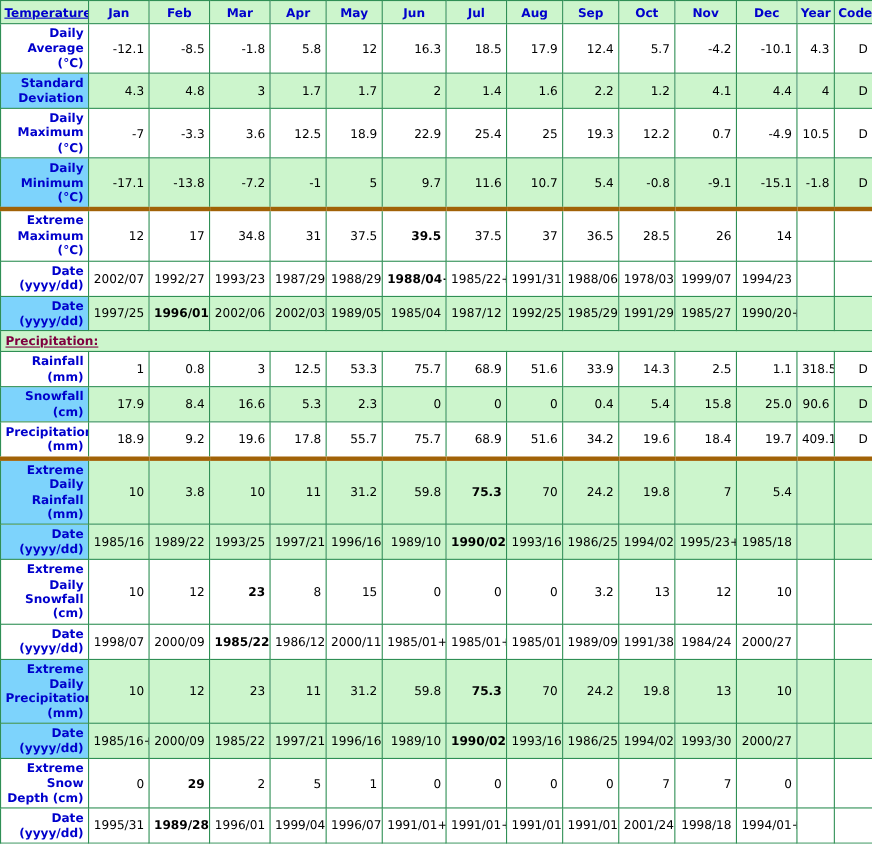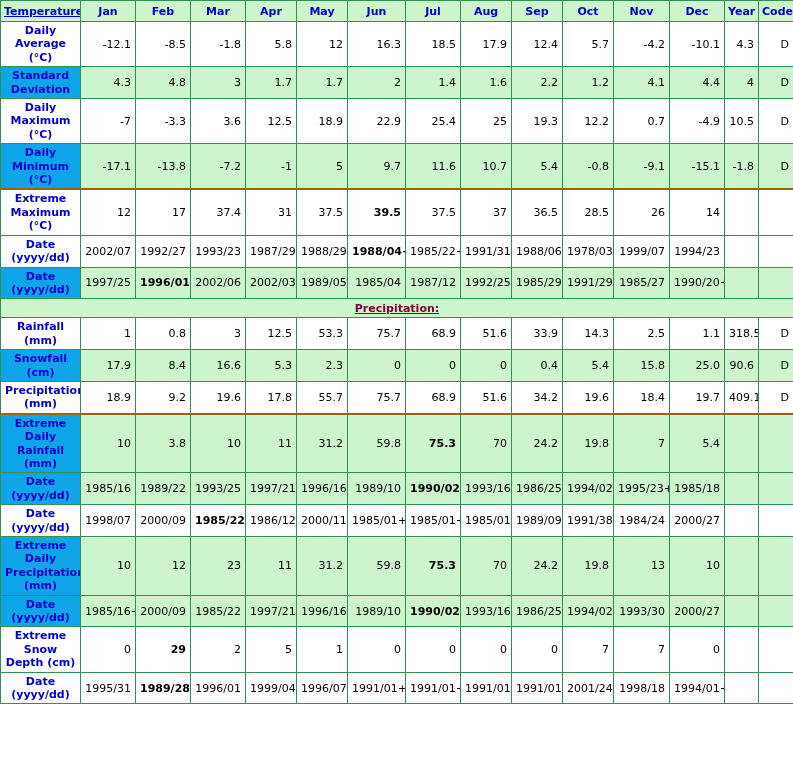--- a/index.html
+++ b/index.html
@@ -40,50 +40,50 @@
     text-align: left;
     color: #800040;
     text-decoration: underline;
     font-weight: bold;
   }
   
   tr.section td {
     background: #ccf5cc;
     color: #800040;
     font-weight: bold;
-    text-align: center;
+    text-align: left;
     text-decoration: underline;
     padding: 2px 4px;
     height: 14px;
   }
   
   td.rowlabel {
     color: #0000cc;
     font-weight: bold;
-    text-align: center;
+    text-align: right;
     line-height: 1.22;
   }
   td.val {
     text-align: right;
     color: #000000;
     font-weight: normal;
   }
   td.val.b {
     font-weight: bold;
   }
   td.code {
     text-align: right;
     color: #000000;
   }
   tr.shade td { background: #ccf5cc; }
   tr.plain td { background: #ffffff; }
-  tr.shade td.rowlabel { background: #0ea5e9; margin-left: 17px; }
+  tr.shade td.rowlabel { background: #7dd3fc; margin-left: 17px; }
   tr.plain td.rowlabel { background: #ffffff; }
   
-  tr.topsep > td { border-top: 2px solid #a16207; }
+  tr.topsep > td { border-top: 4px solid #a16207; }
 </style>
 </head>
 <body>
 
 <table class="climate">
   <colgroup>
     <col style="width:80px">
     <col style="width:55px">
       <col style="width:55px">
       <col style="width:55px">
@@ -182,21 +182,21 @@
         <td class="val">-0.8</td>
         <td class="val">-9.1</td>
         <td class="val">-15.1</td>
         <td class="val">-1.8</td>
         <td class="code">D</td>
       </tr>
       <tr class="plain topsep">
         <td class="rowlabel">Extreme Maximum (°C)</td>
         <td class="val">12</td>
         <td class="val">17</td>
-        <td class="val">37.4</td>
+        <td class="val">34.8</td>
         <td class="val">31</td>
         <td class="val">37.5</td>
         <td class="val b">39.5</td>
         <td class="val">37.5</td>
         <td class="val">37</td>
         <td class="val">36.5</td>
         <td class="val">28.5</td>
         <td class="val">26</td>
         <td class="val">14</td>
         <td class="val"></td>
@@ -318,20 +318,37 @@
         <td class="val b">1990/02</td>
         <td class="val">1993/16</td>
         <td class="val">1986/25+</td>
         <td class="val">1994/02</td>
         <td class="val">1995/23+</td>
         <td class="val">1985/18</td>
         <td class="val"></td>
         <td class="code"></td>
       </tr>
       <tr class="plain">
+        <td class="rowlabel">Extreme Daily Snowfall (cm)</td>
+        <td class="val">10</td>
+        <td class="val">12</td>
+        <td class="val b">23</td>
+        <td class="val">8</td>
+        <td class="val">15</td>
+        <td class="val">0</td>
+        <td class="val">0</td>
+        <td class="val">0</td>
+        <td class="val">3.2</td>
+        <td class="val">13</td>
+        <td class="val">12</td>
+        <td class="val">10</td>
+        <td class="val"></td>
+        <td class="code"></td>
+      </tr>
+      <tr class="plain">
         <td class="rowlabel">Date (yyyy/dd)</td>
         <td class="val">1998/07</td>
         <td class="val">2000/09</td>
         <td class="val b">1985/22</td>
         <td class="val">1986/12+</td>
         <td class="val">2000/11</td>
         <td class="val">1985/01+</td>
         <td class="val">1985/01+</td>
         <td class="val">1985/01+</td>
         <td class="val">1989/09</td>

